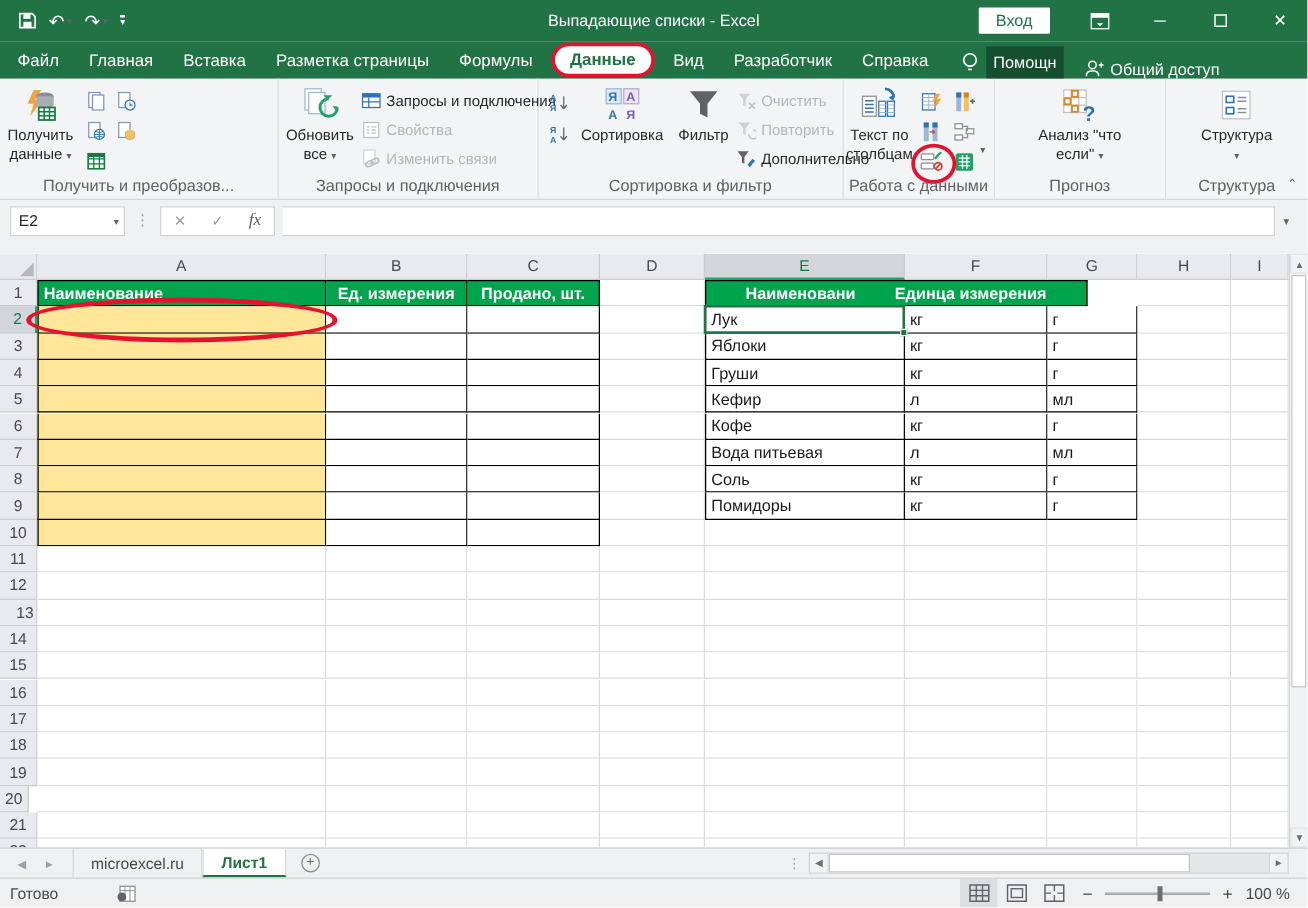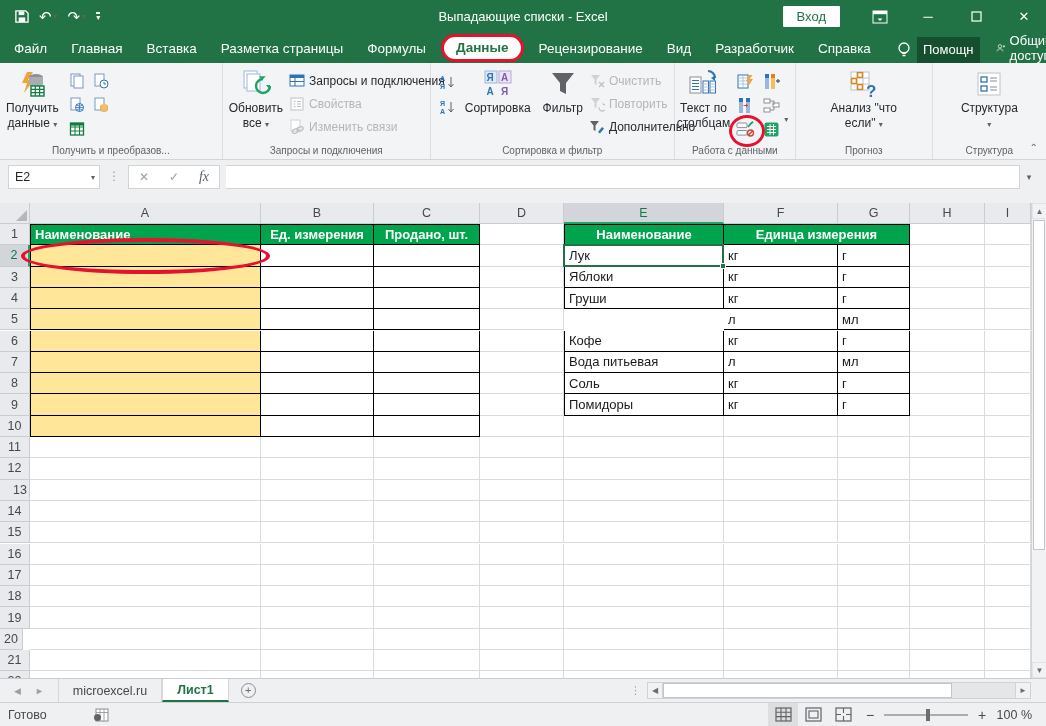--- a/index.html
+++ b/index.html
@@ -23,21 +23,21 @@
   .rtab.file { padding-left:14px; }
   .rtab.active { background:#fff; color:#217346; border:3px solid #e8112d; border-radius:14px; padding:3px 12px 4px 12px; margin:0 3px 1px 3px; font-weight:bold; }
   .assist { display:flex; align-items:center; gap:6px; margin-left:14px; }
   .assist .bulb { width:14px; height:18px; }
   .assist .abox { background:#164f30; padding:5px 6px 6px 6px; }
   .share { display:flex; align-items:center; gap:5px; margin-left:16px; padding-right:14px; }
 
   
   .ribbon { position:absolute; left:0; top:63px; width:1046px; height:97px; background:#f3f4f6; border-bottom:1px solid #d5d5d5; display:flex; }
   .rgroup { position:relative; height:100%; border-right:1px solid #dcdee1; padding-top:4px; }
-  .glabel { position:absolute; left:0; right:0; bottom:3px; text-align:center; font-size:10px; color:#5e6267; white-space:nowrap; overflow:hidden; }
+  .glabel { position:absolute; left:0; right:0; bottom:3px; text-align:center; font-size:13px; color:#5e6267; white-space:nowrap; overflow:hidden; }
   .rbody { display:flex; align-items:flex-start; height:78px; }
   .bigbtn { display:flex; flex-direction:column; align-items:center; justify-content:flex-start; padding:2px 6px; height:76px; }
   .bigbtn svg { margin-bottom:2px; }
   .biglabel { font-size:12px; color:#24292e; text-align:center; line-height:1.25; }
   .dd { font-size:8px; color:#5e6267; }
   .smallcol { display:flex; flex-direction:column; justify-content:flex-start; gap:3px; padding-top:4px; }
   .smallbtn { display:flex; align-items:center; gap:4px; font-size:12px; color:#24292e; white-space:nowrap; height:20px; }
   .smallbtn.disabled { color:#b4b6b8; }
   .minigrid { display:grid; grid-template-columns:24px 24px; grid-auto-rows:24px; align-items:center; justify-items:center; padding-top:2px; }
   .iconbtn { display:flex; align-items:center; justify-content:center; width:22px; height:22px; }
@@ -147,21 +147,20 @@
   </div>
 </div>
 
 <div class="tabrow">
   <span class="rtab file">Файл</span>
   <span class="rtab">Главная</span>
   <span class="rtab">Вставка</span>
   <span class="rtab">Разметка страницы</span>
   <span class="rtab">Формулы</span>
   <span class="rtab active">Данные</span>
-  <span class="rtab">Рецензирование</span>
   <span class="rtab">Вид</span>
   <span class="rtab">Разработчик</span>
   <span class="rtab">Справка</span>
   <span class="assist">
     <svg class="bulb" viewBox="0 0 14 18">
         <circle cx="7" cy="7" r="5" fill="none" stroke="#fff" stroke-width="1.3"></circle>
         <path d="M5 12h4M5.5 14.5h3" stroke="#fff" stroke-width="1.3"></path>
       </svg>
     <span class="abox">Помощн</span>
   </span>
@@ -464,21 +463,21 @@
     <div class="colhead" style="left: 724px; top: 0px; width: 114px; height: 21px; position: absolute;">F</div>
     <div class="colhead" style="left: 838px; top: 0px; width: 72px; height: 21px; position: absolute;">G</div>
     <div class="colhead" style="left: 910px; top: 0px; width: 75px; height: 21px; position: absolute;">H</div>
     <div class="colhead" style="left: 985px; top: 0px; width: 46px; height: 21px; position: absolute;">I</div>
     <div class="rowhead" style="left: 0px; top: 21px; width: 30px; height: 21.3px; position: absolute;">1</div>
     <div class="cell green" style="left: 30px; top: 21px; width: 231px; height: 21.3px; position: absolute; border-color: rgb(0, 0, 0); border-top-width: 1px; border-top-style: solid; border-left-width: 1px; border-left-style: solid;">Наименование</div>
     <div class="cell green al-center" style="left: 261px; top: 21px; width: 113px; height: 21.3px; position: absolute; border-right-color: rgb(0, 0, 0); border-bottom-color: rgb(0, 0, 0); border-top: 1px solid rgb(0, 0, 0);">Ед. измерения</div>
     <div class="cell green al-center" style="left: 374px; top: 21px; width: 106px; height: 21.3px; position: absolute; border-right-color: rgb(0, 0, 0); border-bottom-color: rgb(0, 0, 0); border-top: 1px solid rgb(0, 0, 0);">Продано, шт.</div>
     <div class="cell" style="left: 480px; top: 21px; width: 84px; height: 21.3px; position: absolute;"></div>
     <div class="cell green al-center" style="left: 564px; top: 21px; width: 160px; height: 21.3px; position: absolute; border-color: rgb(0, 0, 0); border-top-width: 1px; border-top-style: solid; border-left-width: 1px; border-left-style: solid;">Наименование</div>
-    <div class="cell green al-center" style="left: 724px; top: 21px; width: 186px; height: 21.3px; position: absolute; border-right-color: rgb(0, 0, 0); border-bottom-color: rgb(0, 0, 0); border-top: 1px solid rgb(0, 0, 0);">Единца измерения</div>
+    <div class="cell green al-center" style="left: 684px; top: 21px; width: 186px; height: 21.3px; position: absolute; border-right-color: rgb(0, 0, 0); border-bottom-color: rgb(0, 0, 0); border-top: 1px solid rgb(0, 0, 0);">Единца измерения</div>
     <div class="cell" style="left: 910px; top: 21px; width: 75px; height: 21.3px; position: absolute;"></div>
     <div class="cell" style="left: 985px; top: 21px; width: 46px; height: 21.3px; position: absolute;"></div>
     <div class="rowhead selhead rowsel" style="left: 0px; top: 42.3px; width: 30px; height: 21.3px; position: absolute;">2</div>
     <div class="cell yellow" style="left: 30px; top: 42.3px; width: 231px; height: 21.3px; position: absolute; border-right-color: rgb(0, 0, 0); border-bottom-color: rgb(0, 0, 0); border-left: 1px solid rgb(0, 0, 0);"></div>
     <div class="cell" style="left: 261px; top: 42.3px; width: 113px; height: 21.3px; position: absolute; border-right-color: rgb(0, 0, 0); border-bottom-color: rgb(0, 0, 0);"></div>
     <div class="cell" style="left: 374px; top: 42.3px; width: 106px; height: 21.3px; position: absolute; border-right-color: rgb(0, 0, 0); border-bottom-color: rgb(0, 0, 0);"></div>
     <div class="cell" style="left: 480px; top: 42.3px; width: 84px; height: 21.3px; position: absolute;"></div>
     <div class="cell" style="left: 564px; top: 42.3px; width: 160px; height: 21.3px; position: absolute; border-right-color: rgb(0, 0, 0); border-bottom-color: rgb(0, 0, 0); border-left: 1px solid rgb(0, 0, 0);">Лук</div>
     <div class="cell" style="left: 724px; top: 42.3px; width: 114px; height: 21.3px; position: absolute; border-right-color: rgb(0, 0, 0); border-bottom-color: rgb(0, 0, 0);">кг</div>
     <div class="cell" style="left: 838px; top: 42.3px; width: 72px; height: 21.3px; position: absolute; border-right-color: rgb(0, 0, 0); border-bottom-color: rgb(0, 0, 0);">г</div>
@@ -502,20 +501,21 @@
     <div class="cell" style="left: 564px; top: 84.9px; width: 160px; height: 21.3px; position: absolute; border-right-color: rgb(0, 0, 0); border-bottom-color: rgb(0, 0, 0); border-left: 1px solid rgb(0, 0, 0);">Груши</div>
     <div class="cell" style="left: 724px; top: 84.9px; width: 114px; height: 21.3px; position: absolute; border-right-color: rgb(0, 0, 0); border-bottom-color: rgb(0, 0, 0);">кг</div>
     <div class="cell" style="left: 838px; top: 84.9px; width: 72px; height: 21.3px; position: absolute; border-right-color: rgb(0, 0, 0); border-bottom-color: rgb(0, 0, 0);">г</div>
     <div class="cell" style="left: 910px; top: 84.9px; width: 75px; height: 21.3px; position: absolute;"></div>
     <div class="cell" style="left: 985px; top: 84.9px; width: 46px; height: 21.3px; position: absolute;"></div>
     <div class="rowhead" style="left: 0px; top: 106.2px; width: 30px; height: 21.3px; position: absolute;">5</div>
     <div class="cell yellow" style="left: 30px; top: 106.2px; width: 231px; height: 21.3px; position: absolute; border-right-color: rgb(0, 0, 0); border-bottom-color: rgb(0, 0, 0); border-left: 1px solid rgb(0, 0, 0);"></div>
     <div class="cell" style="left: 261px; top: 106.2px; width: 113px; height: 21.3px; position: absolute; border-right-color: rgb(0, 0, 0); border-bottom-color: rgb(0, 0, 0);"></div>
     <div class="cell" style="left: 374px; top: 106.2px; width: 106px; height: 21.3px; position: absolute; border-right-color: rgb(0, 0, 0); border-bottom-color: rgb(0, 0, 0);"></div>
     <div class="cell" style="left: 480px; top: 106.2px; width: 84px; height: 21.3px; position: absolute;"></div>
+    <div class="cell" style="left: 564px; top: 106.2px; width: 160px; height: 21.3px; position: absolute; border-right-color: rgb(0, 0, 0); border-bottom-color: rgb(0, 0, 0); border-left: 1px solid rgb(0, 0, 0);">Кефир</div>
     <div class="cell" style="left: 724px; top: 106.2px; width: 114px; height: 21.3px; position: absolute; border-right-color: rgb(0, 0, 0); border-bottom-color: rgb(0, 0, 0);">л</div>
     <div class="cell" style="left: 838px; top: 106.2px; width: 72px; height: 21.3px; position: absolute; border-right-color: rgb(0, 0, 0); border-bottom-color: rgb(0, 0, 0);">мл</div>
     <div class="cell" style="left: 910px; top: 106.2px; width: 75px; height: 21.3px; position: absolute;"></div>
     <div class="cell" style="left: 985px; top: 106.2px; width: 46px; height: 21.3px; position: absolute;"></div>
     <div class="rowhead" style="left: 0px; top: 127.5px; width: 30px; height: 21.3px; position: absolute;">6</div>
     <div class="cell yellow" style="left: 30px; top: 127.5px; width: 231px; height: 21.3px; position: absolute; border-right-color: rgb(0, 0, 0); border-bottom-color: rgb(0, 0, 0); border-left: 1px solid rgb(0, 0, 0);"></div>
     <div class="cell" style="left: 261px; top: 127.5px; width: 113px; height: 21.3px; position: absolute; border-right-color: rgb(0, 0, 0); border-bottom-color: rgb(0, 0, 0);"></div>
     <div class="cell" style="left: 374px; top: 127.5px; width: 106px; height: 21.3px; position: absolute; border-right-color: rgb(0, 0, 0); border-bottom-color: rgb(0, 0, 0);"></div>
     <div class="cell" style="left: 480px; top: 127.5px; width: 84px; height: 21.3px; position: absolute;"></div>
     <div class="cell" style="left: 564px; top: 127.5px; width: 160px; height: 21.3px; position: absolute; border-right-color: rgb(0, 0, 0); border-bottom-color: rgb(0, 0, 0); border-left: 1px solid rgb(0, 0, 0);">Кофе</div>

